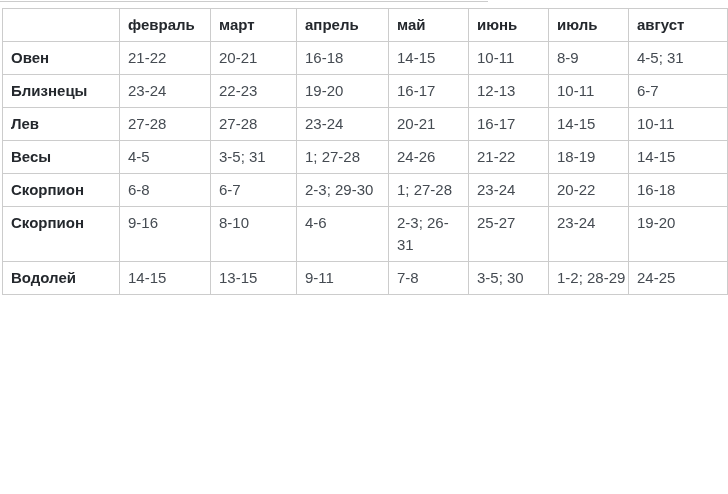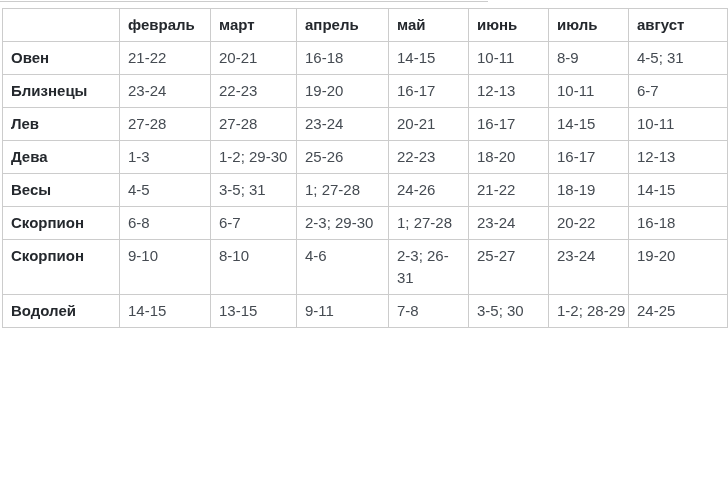--- a/index.html
+++ b/index.html
@@ -102,30 +102,20 @@
         <th>Лев</th>
         <td>27-28</td>
         <td>27-28</td>
         <td>23-24</td>
         <td>20-21</td>
         <td>16-17</td>
         <td>14-15</td>
         <td>10-11</td>
       </tr>
       <tr>
-        <th>Дева</th>
-        <td>1-3</td>
-        <td>1-2; 29-30</td>
-        <td>25-26</td>
-        <td>22-23</td>
-        <td>18-20</td>
-        <td>16-17</td>
-        <td>12-13</td>
-      </tr>
-      <tr>
         <th>Весы</th>
         <td>4-5</td>
         <td>3-5; 31</td>
         <td>1; 27-28</td>
         <td>24-26</td>
         <td>21-22</td>
         <td>18-19</td>
         <td>14-15</td>
       </tr>
       <tr>
@@ -133,21 +123,21 @@
         <td>6-8</td>
         <td>6-7</td>
         <td>2-3; 29-30</td>
         <td>1; 27-28</td>
         <td>23-24</td>
         <td>20-22</td>
         <td>16-18</td>
       </tr>
       <tr>
         <th>Скорпион</th>
-        <td>9-10</td>
+        <td>9-16</td>
         <td>8-10</td>
         <td>4-6</td>
         <td>2-3; 26-
 31</td>
         <td>25-27</td>
         <td>23-24</td>
         <td>19-20</td>
       </tr>
       <tr>
         <th>Водолей</th>

